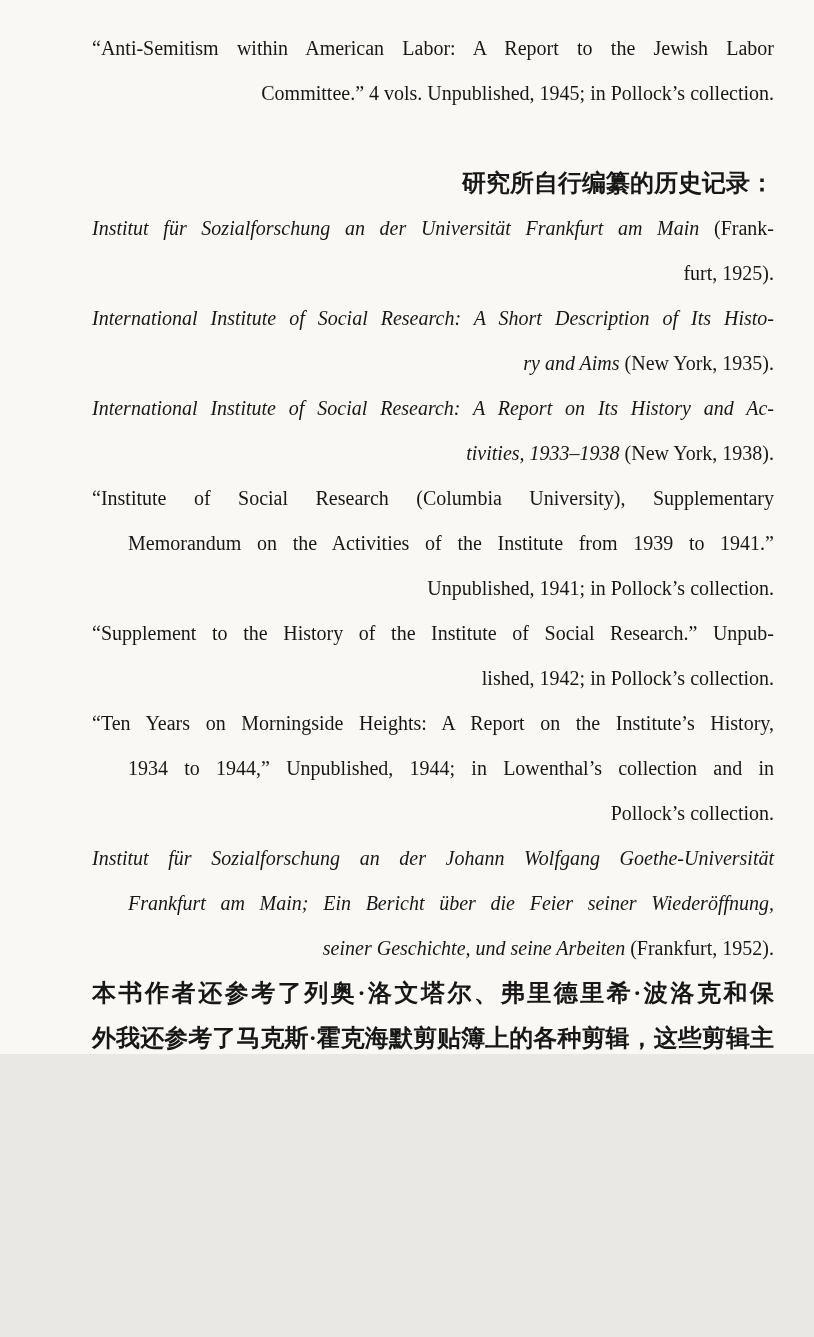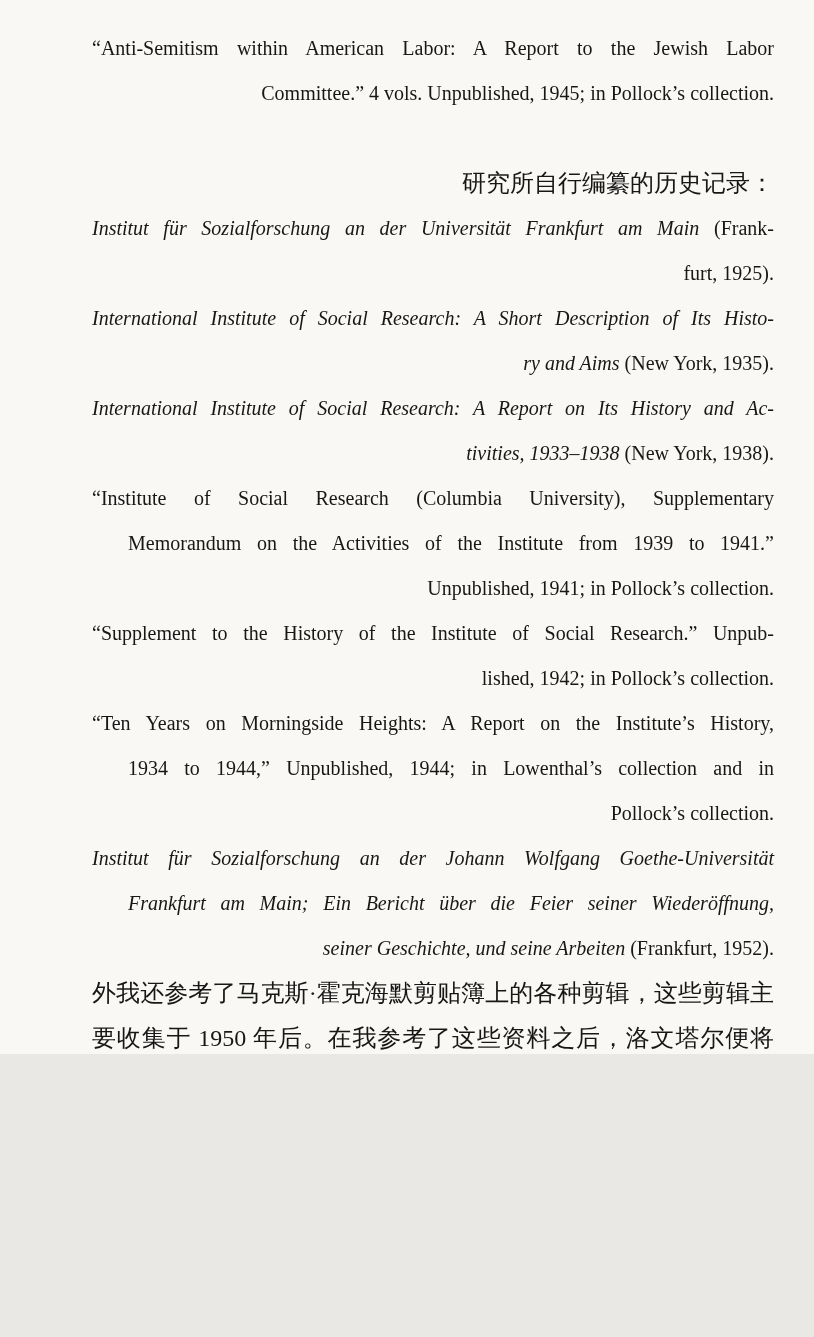--- a/index.html
+++ b/index.html
@@ -31,20 +31,21 @@
     font-family: "Liberation Serif", "DejaVu Serif", serif;
     white-space: normal;
     overflow: visible;
     text-align: right;
   }
   .line.hang {
     padding-left: 36px;
   }
   .line.cjk {
     font-size: 24px;
+    font-weight: bold;
   }
   .line.justify {
     text-align: justify;
     text-align-last: justify;
   }
   .line.blank {
     height: 45px;
   }
   .seg.it {
     font-style: italic;
@@ -96,20 +97,21 @@
       <div class="line hang justify"><span class="seg">Memorandum on the Activities of the Institute from 1939 to 1941.”</span></div>
       <div class="line hang"><span class="seg">Unpublished, 1941; in Pollock’s collection.</span></div>
       <div class="line justify"><span class="seg">“Supplement to the History of the Institute of Social Research.” Unpub-</span></div>
       <div class="line hang"><span class="seg">lished, 1942; in Pollock’s collection.</span></div>
       <div class="line justify"><span class="seg">“Ten Years on Morningside Heights: A Report on the Institute’s History,</span></div>
       <div class="line hang justify"><span class="seg">1934 to 1944,” Unpublished, 1944; in Lowenthal’s collection and in</span></div>
       <div class="line hang"><span class="seg">Pollock’s collection.</span></div>
       <div class="line justify"><span class="seg it">Institut für Sozialforschung an der Johann Wolfgang Goethe-Universität</span></div>
       <div class="line hang justify"><span class="seg it">Frankfurt am Main; Ein Bericht über die Feier seiner Wiederöffnung,</span></div>
       <div class="line hang"><span class="seg it">seiner Geschichte, und seine Arbeiten</span><span class="seg"> (Frankfurt, 1952).</span></div>
+      <div class="line cjk justify"><span class="seg">本书作者还参考了列奥·洛文塔尔、弗里德里希·波洛克和保</span></div>
       <div class="line cjk justify"><span class="seg">外我还参考了马克斯·霍克海默剪贴簿上的各种剪辑，这些剪辑主</span></div>
       <div class="line cjk justify"><span class="seg">要收集于 1950 年后。在我参考了这些资料之后，洛文塔尔便将他</span></div>
       <div class="line cjk"><span class="seg">收藏的信件交付哈佛大学霍顿图书馆保管了。</span></div>
     </div>
   <div class="footer">
     <span class="pageno">468</span>
     <span class="runtitle">辩证的想象</span>
   </div>
 </div>
 

